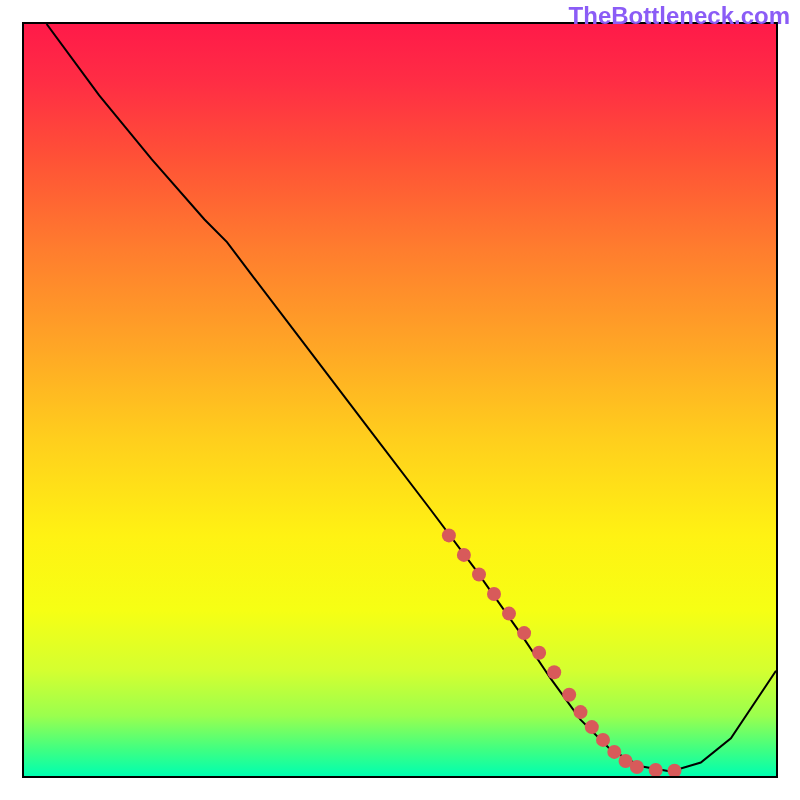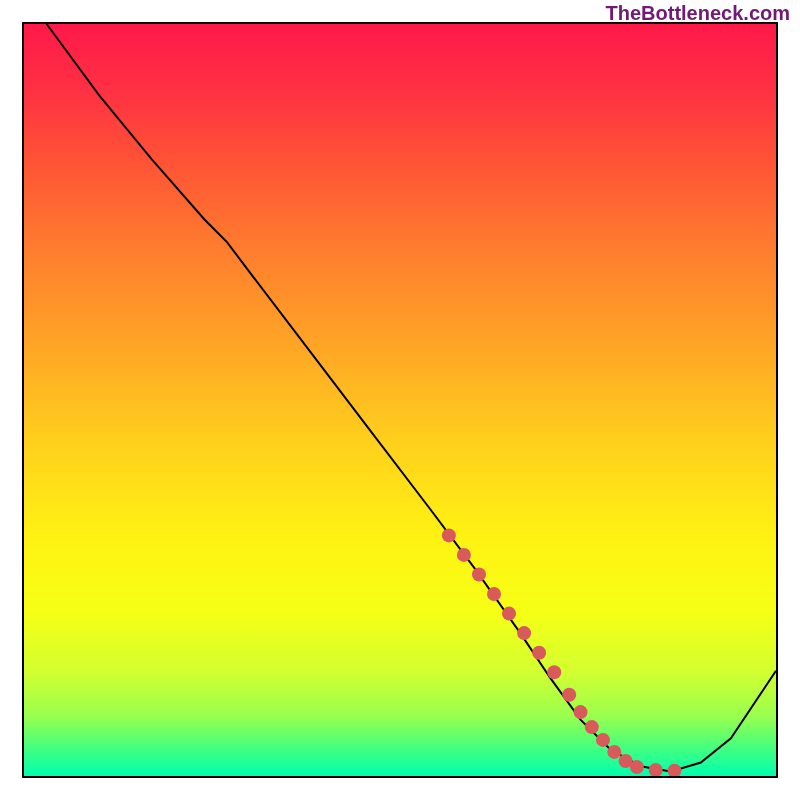--- a/index.html
+++ b/index.html
@@ -17,23 +17,23 @@
     width: 756px;
     height: 756px;
     border: 2px solid #000;
     box-sizing: border-box;
   }
   .watermark {
     position: absolute;
     top: 2px;
     right: 10px;
     font-family: Arial, Helvetica, sans-serif;
-    font-size: 20px;
+    font-size: 24px;
     font-weight: bold;
-    color: #701a75;
+    color: #8b5cf6;
     letter-spacing: 0px;
     margin-left: 38px;
   }
   svg {
     position: absolute;
     left: 24px;
     top: 24px;
   }
 </style>
 </head>

